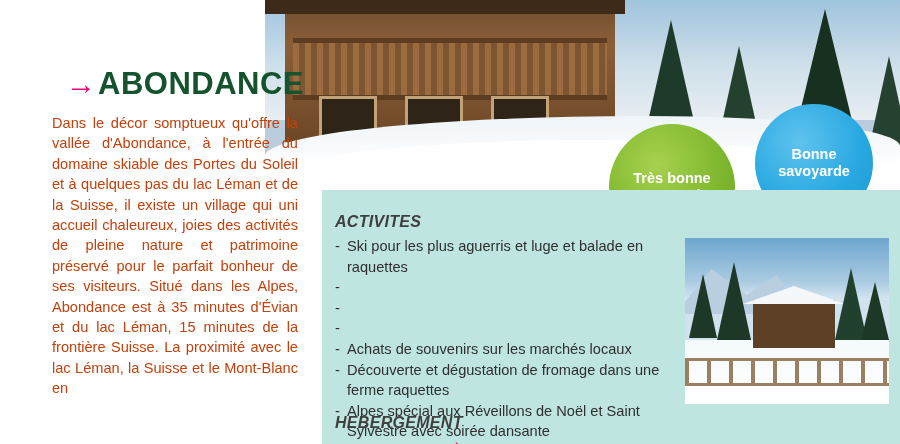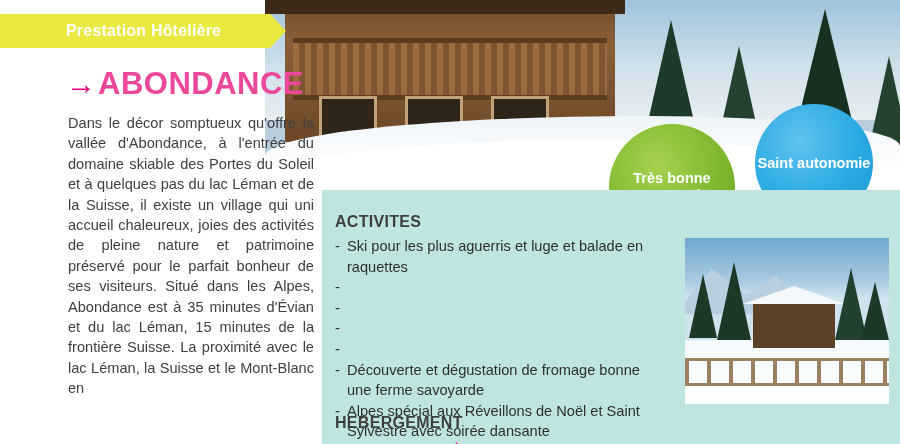--- a/index.html
+++ b/index.html
@@ -129,33 +129,33 @@
   .arrow {
     color: #e6007e;
     font-size: 30px;
     font-weight: bold;
     line-height: 1;
     margin-right: 2px;
   }
   .title {
     font-size: 31px;
     font-weight: bold;
-    color: #ec4899;
+    color: #14532d;
     letter-spacing: 0.5px;
   }
 
   
   .body-text {
     position: absolute;
-    left: 68px;
+    left: 52px;
     top: 113px;
     width: 246px;
     font-size: 14.6px;
     line-height: 20.4px;
-    color: #404040;
+    color: #c2410c;
     text-align: justify;
   }
 
   
   .badge {
     position: absolute;
     border-radius: 50%;
     display: flex;
     align-items: center;
     justify-content: center;
@@ -189,20 +189,21 @@
     height: 254px;
     background: #bfe5e1;
   }
   .panel-heading {
     position: absolute;
     left: 13px;
     font-size: 16px;
     font-weight: bold;
     color: #3f3f3f;
     letter-spacing: 0.3px;
+    font-style: italic;
   }
   .h-activites { top: 23px; }
   .h-hebergement { top: 224px; text-align: center; }
   .activity-list {
     position: absolute;
     left: 13px;
     top: 46px;
     width: 330px;
     margin: 0;
     padding: 0;
@@ -297,36 +298,33 @@
       <div class="window w3"></div>
     </div>
     <div class="tree t1"></div>
     <div class="tree t2"></div>
     <div class="tree t3"></div>
     <div class="tree t4"></div>
     <div class="snowfield"></div>
     <div class="snowfield2"></div>
   </div>
 
-  <div class="banner">
-    <span class="banner-text">Prestation Hôtelière</span>
-  </div>
 
   <div class="title-row">
     <span class="arrow">→</span>
     <span class="title">ABONDANCE</span>
   </div>
 
   <div class="body-text">Dans le décor somptueux qu'offre la vallée d'Abondance, à l'entrée du domaine skiable des Portes du Soleil et à quelques pas du lac Léman et de la Suisse, il existe un village qui uni accueil chaleureux, joies des activités de pleine nature et patrimoine préservé pour le parfait bonheur de ses visiteurs. Situé dans les Alpes, Abondance est à 35 minutes d'Évian et du lac Léman, 15 minutes de la frontière Suisse. La proximité avec le lac Léman, la Suisse et le Mont-Blanc en</div>
 
   <div class="badge badge-green">
     <span>Très bonne autonomie</span>
   </div>
   <div class="badge badge-blue">
-    <span>Saint autonomie</span>
+    <span>Bonne savoyarde</span>
   </div>
 
   <div class="panel">
     <div class="panel-heading h-activites">ACTIVITES</div>
 
     <ul class="activity-list">
       <li>
         <span class="dash">-</span>
         <span>Ski pour les plus aguerris et luge et balade en raquettes</span>
       </li>
@@ -334,24 +332,25 @@
         <span class="dash">-</span>
       </li>
       <li>
         <span class="dash">-</span>
       </li>
       <li>
         <span class="dash">-</span>
       </li>
       <li>
         <span class="dash">-</span>
-      </li>
-      <li>
-        <span class="dash">-</span>
-        <span>Découverte et dégustation de fromage bonne une ferme savoyarde</span>
+        <span>Achats de souvenirs sur les marchés locaux</span>
+      </li>
+      <li>
+        <span class="dash">-</span>
+        <span>Découverte et dégustation de fromage dans une ferme raquettes</span>
       </li>
       <li>
         <span class="dash">-</span>
         <span>Alpes spécial aux Réveillons de Noël et Saint Sylvestre avec soirée dansante</span>
       </li>
     </ul>
 
     <div class="panel-heading h-hebergement">HEBERGEMENT</div>
 
     <div class="panel-photo">

